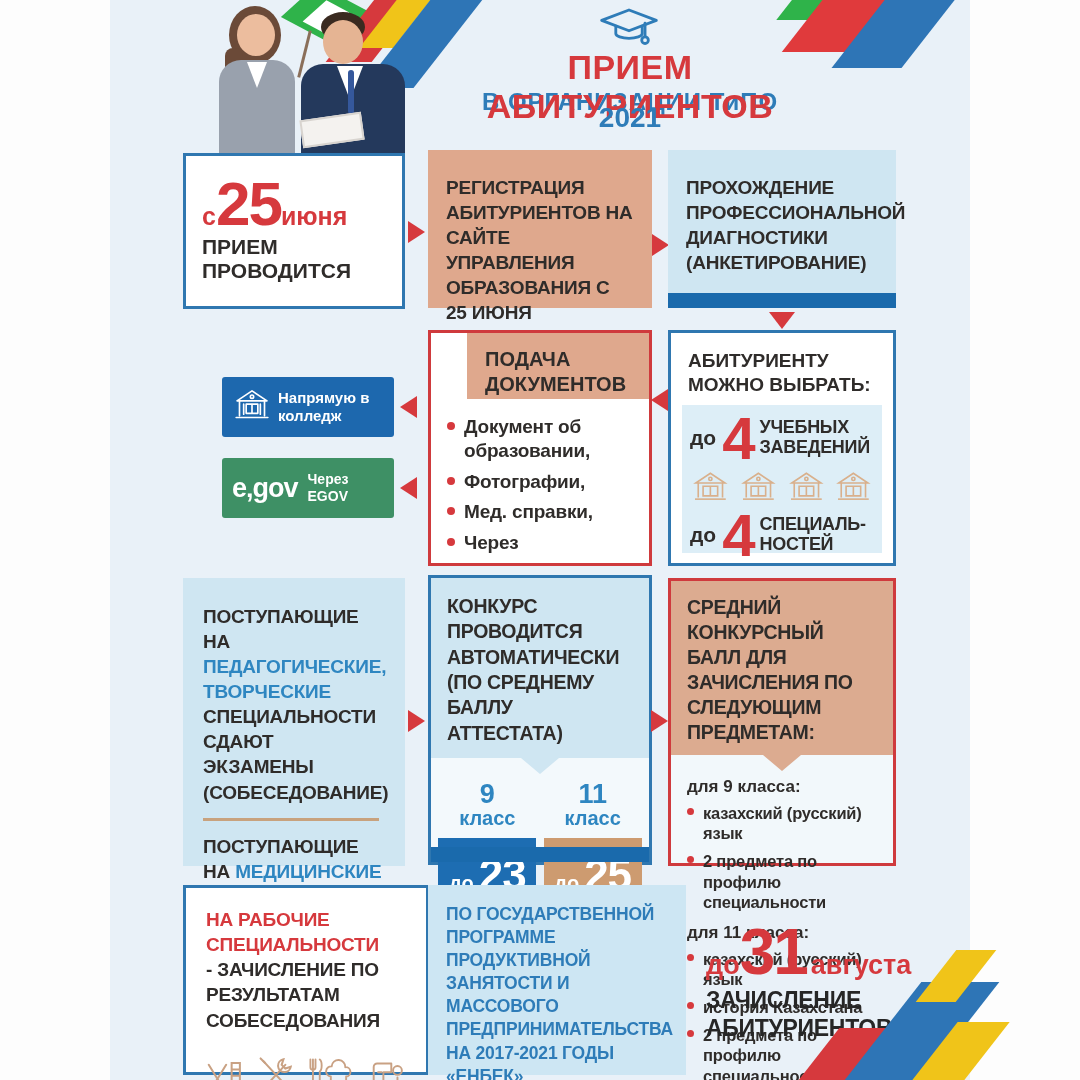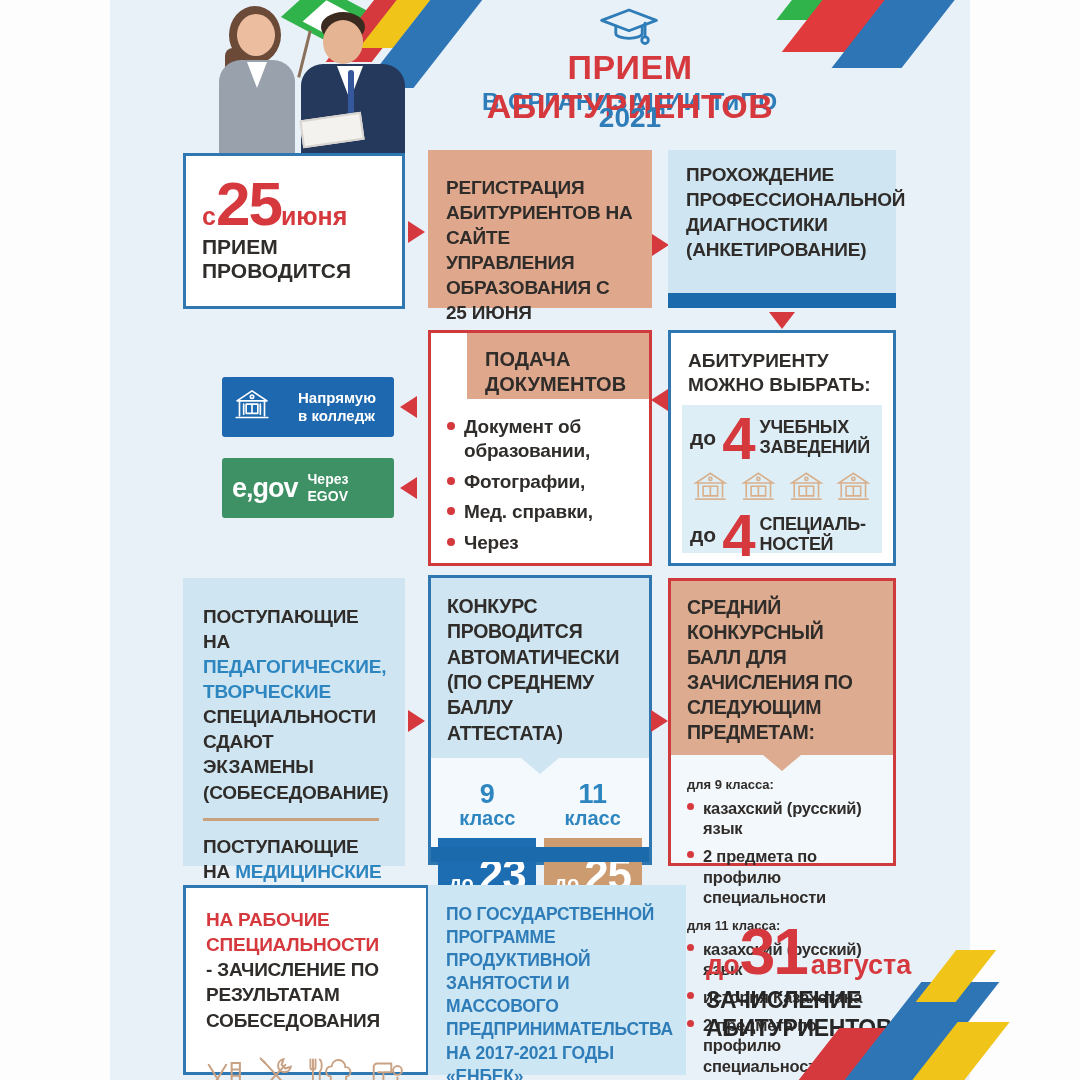--- a/index.html
+++ b/index.html
@@ -42,42 +42,42 @@
   .brow{display:flex;gap:9px;margin-bottom:7px;}
   .dot{flex:0 0 auto;width:8px;height:8px;border-radius:50%;background:#d6393d;margin-top:7px;}
 
   
   .notch{position:absolute;top:100%;left:50%;transform:translateX(-50%);width:0;height:0;
          border-left:19px solid transparent;border-right:19px solid transparent;z-index:2;}
 
   .blue-bar{position:absolute;left:0;right:0;bottom:0;height:15px;background:#1a6aac;}
 
   
-  .chan-btn{display:flex;align-items:center;gap:26px;color:#fff;border-radius:3px;padding:0 10px;}
+  .chan-btn{display:flex;align-items:center;gap:6px;color:#fff;border-radius:3px;padding:0 10px;}
   .chan-label{font-size:15px;font-weight:700;line-height:1.2;}
 
   
   .upto-row{display:flex;align-items:center;gap:6px;}
   .upto{font-size:21px;font-weight:800;color:#2f2c2a;}
   .bignum{font-size:60px;font-weight:800;color:#d6393d;line-height:.85;letter-spacing:-2px;}
   .upto-label{font-size:18px;font-weight:800;color:#2f2c2a;line-height:1.1;letter-spacing:-.3px;width:118px;}
 
   .blue-word{color:#2e86c1;}
 
   
   .grade{color:#2e86c1;font-weight:800;text-align:center;line-height:1.05;}
   .grade .n{font-size:27px;}
   .grade .w{font-size:20px;margin-top:36px;}
   .date-chip{width:98px;height:92px;color:#fff;display:flex;flex-direction:column;justify-content:center;align-items:center;margin-top:9px;}
   .chip-line{display:flex;align-items:baseline;gap:5px;}
   .chip-line .do{font-size:20px;font-weight:700;}
   .chip-line .dd{font-size:44px;font-weight:800;letter-spacing:-1px;}
   .chip-month{font-size:17px;font-weight:800;letter-spacing:.5px;margin-top:-2px;}
 
-  .grp-title{font-size:13px;font-weight:800;color:#2f2c2a;margin:10px 0 6px;}
+  .grp-title{font-size:17px;font-weight:800;color:#2f2c2a;margin:10px 0 6px;}
   .grp-item{font-size:16.5px;font-weight:700;color:#2f2c2a;line-height:1.25;letter-spacing:-.2px;}
 
   
   .final-date{display:flex;align-items:baseline;color:#d6393d;font-weight:800;}
   .final-date .sm{font-size:27px;font-weight:700;}
   .final-date .big{font-size:64px;line-height:.85;letter-spacing:-2px;}
   .final-label{font-size:23px;font-weight:800;color:#262626;line-height:1.2;letter-spacing:-.3px;}
 
   .icons-row{display:flex;gap:10px;align-items:flex-end;margin-top:20px;}
 </style>
@@ -134,21 +134,21 @@
       <span class="md">июня</span>
     </div>
     <div class="dark-bold" style="font-size:21px;line-height:1.15;margin-top:4px;">ПРИЕМ ПРОВОДИТСЯ</div>
   </div>
   <div class="abs arr-r" style="left:408px;top:221px;"></div>
 
   <div class="abs box-tan dark-bold t19" style="left:428px;top:150px;width:224px;height:158px;padding:25px 18px 0;">РЕГИСТРАЦИЯ АБИТУРИЕНТОВ НА САЙТЕ УПРАВЛЕНИЯ ОБРАЗОВАНИЯ С 25 ИЮНЯ</div>
   <div class="abs arr-r" style="left:652px;top:234px;"></div>
 
   <div class="abs box-lblue" style="left:668px;top:150px;width:228px;height:158px;">
-    <div class="dark-bold t19" style="padding:12px 18px 0;">ПРОХОЖДЕНИЕ ПРОФЕССИОНАЛЬНОЙ ДИАГНОСТИКИ (АНКЕТИРОВАНИЕ)</div>
+    <div class="dark-bold t19" style="padding:25px 18px 0;">ПРОХОЖДЕНИЕ ПРОФЕССИОНАЛЬНОЙ ДИАГНОСТИКИ (АНКЕТИРОВАНИЕ)</div>
     <div class="blue-bar"></div>
   </div>
   <div class="abs arr-d" style="left:769px;top:312px;"></div>
 
   <div class="abs chan-btn" style="left:222px;top:377px;width:172px;height:60px;background:#1d68ae;">
     <span>
       <svg width="40" height="36" viewBox="0 0 48 42" fill="none" stroke="#ffffff" stroke-width="2" stroke-linejoin="round" stroke-linecap="round">
         <path d="M6 16 L24 4 L42 16 Z"></path>
         <circle cx="24" cy="11" r="2"></circle>
         <path d="M9 16 v18 M39 16 v18 M14 20 v12 M34 20 v12"></path>

